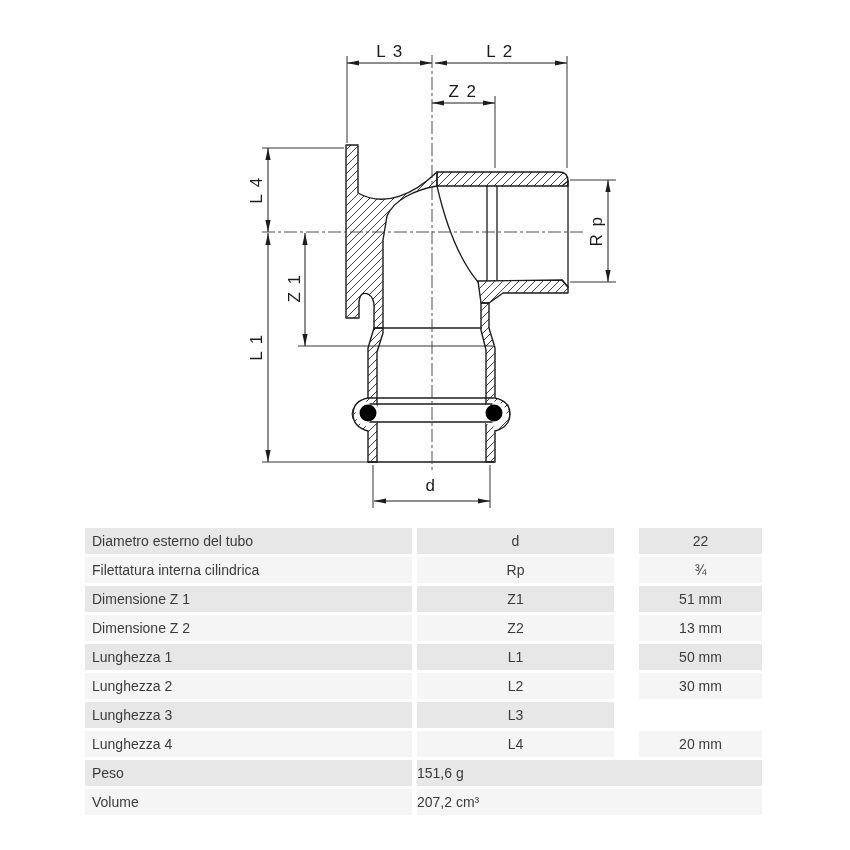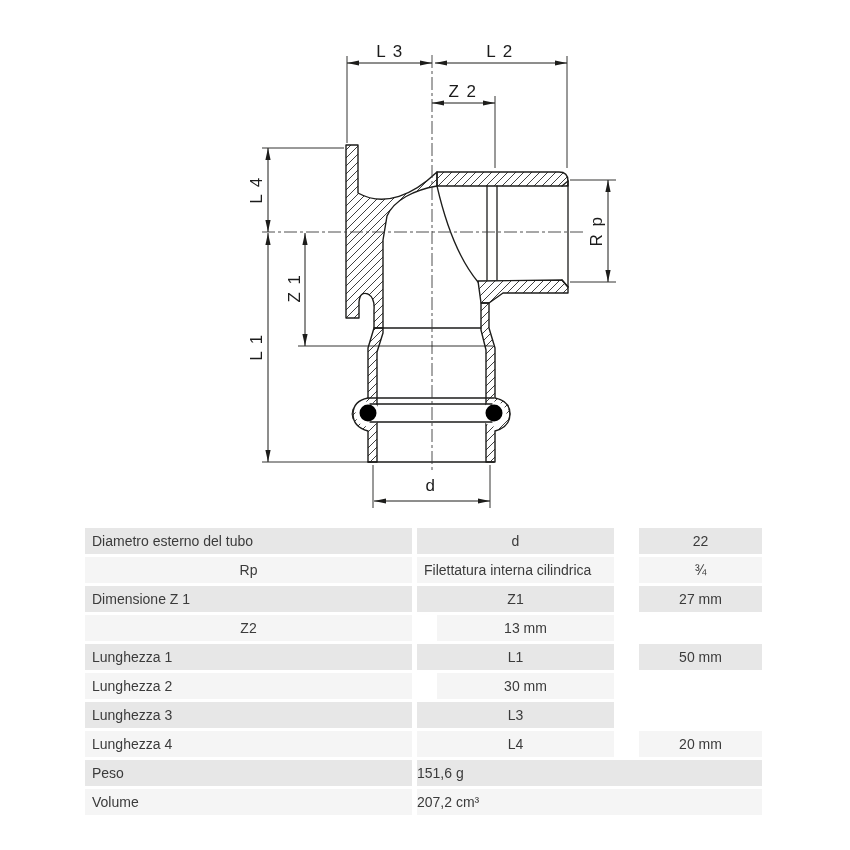--- a/index.html
+++ b/index.html
@@ -138,44 +138,46 @@
 
   <div id="spec-table">
 
     <div class="trow dark">
       <div class="cell c-label">Diametro esterno del tubo</div>
       <div class="cell c-sym">d</div>
       <div class="cell c-val">22</div>
     </div>
 
     <div class="trow light">
+      <div class="cell c-label">Filettatura interna cilindrica</div>
       <div class="cell c-sym">Rp</div>
-      <div class="cell c-label">Filettatura interna cilindrica</div>
       <div class="cell c-val">¾</div>
     </div>
 
     <div class="trow dark">
       <div class="cell c-label">Dimensione Z 1</div>
       <div class="cell c-sym">Z1</div>
-      <div class="cell c-val">27 mm</div>
-    </div>
-
-    <div class="trow light">
+      <div class="cell c-val">51 mm</div>
+    </div>
+
+    <div class="trow light">
+      <div class="cell c-label">Dimensione Z 2</div>
       <div class="cell c-sym">Z2</div>
       <div class="cell c-val">13 mm</div>
     </div>
 
     <div class="trow dark">
       <div class="cell c-label">Lunghezza 1</div>
       <div class="cell c-sym">L1</div>
       <div class="cell c-val">50 mm</div>
     </div>
 
     <div class="trow light">
       <div class="cell c-label">Lunghezza 2</div>
+      <div class="cell c-sym">L2</div>
       <div class="cell c-val">30 mm</div>
     </div>
 
     <div class="trow dark">
       <div class="cell c-label">Lunghezza 3</div>
       <div class="cell c-sym">L3</div>
     </div>
 
     <div class="trow light">
       <div class="cell c-label">Lunghezza 4</div>

